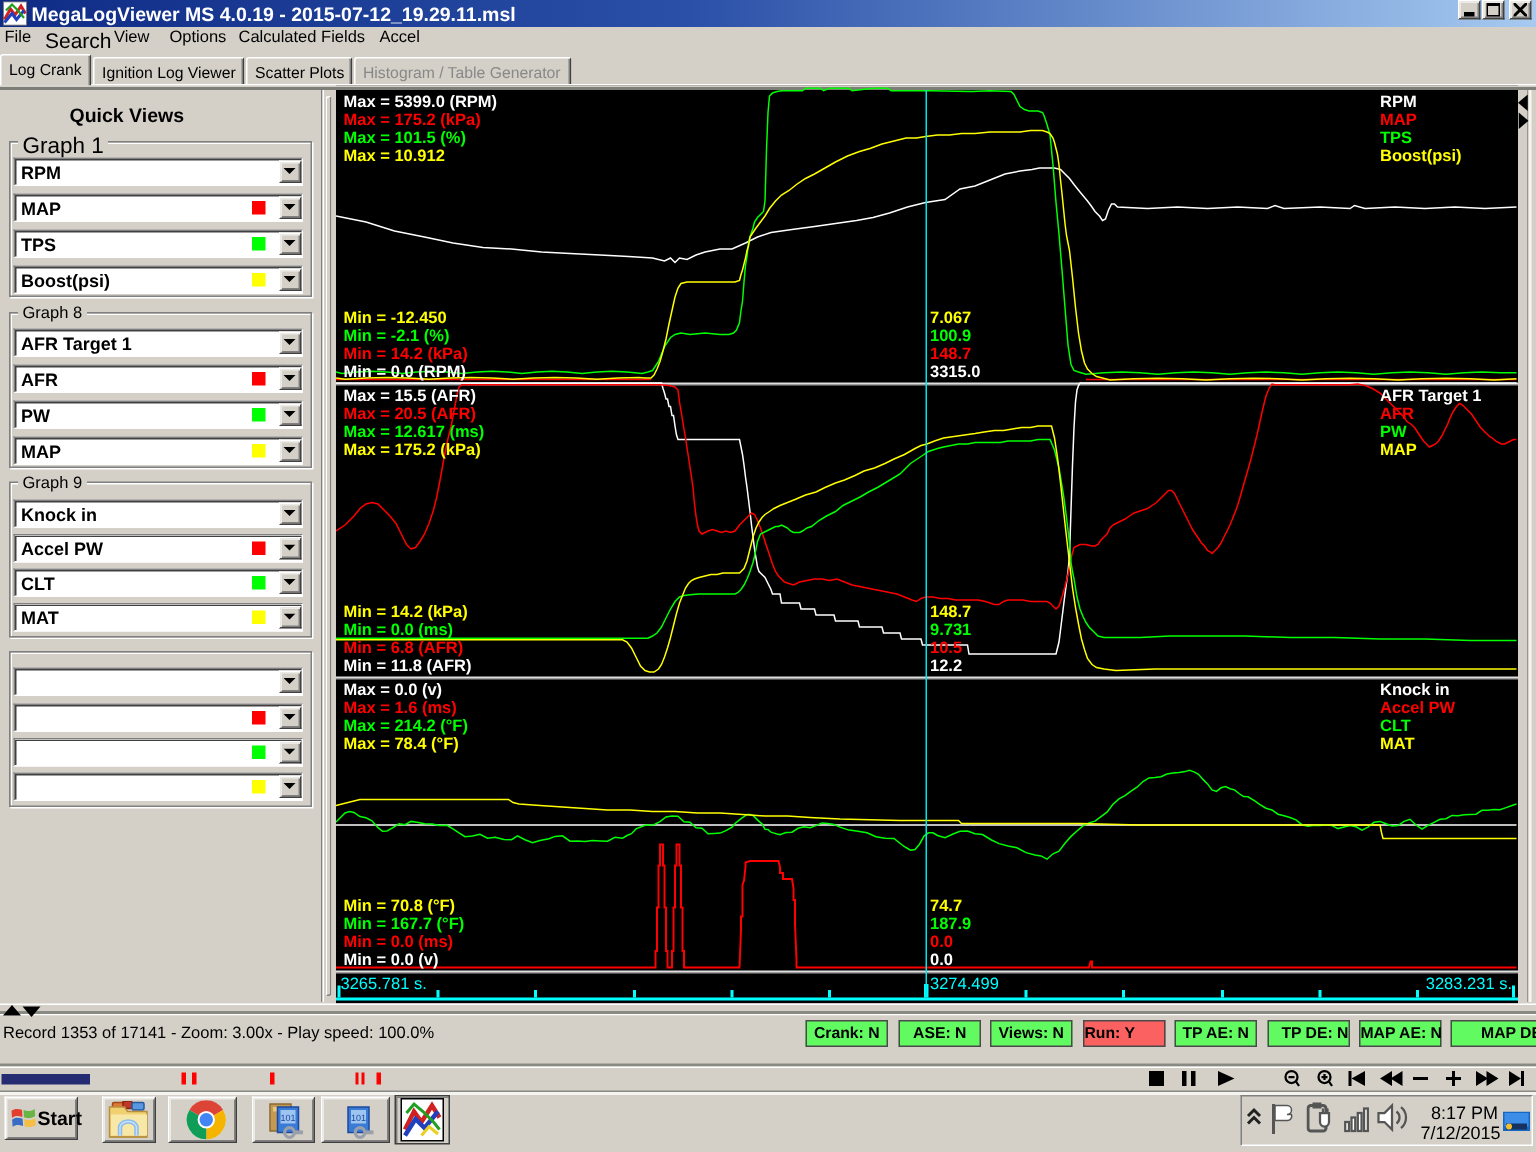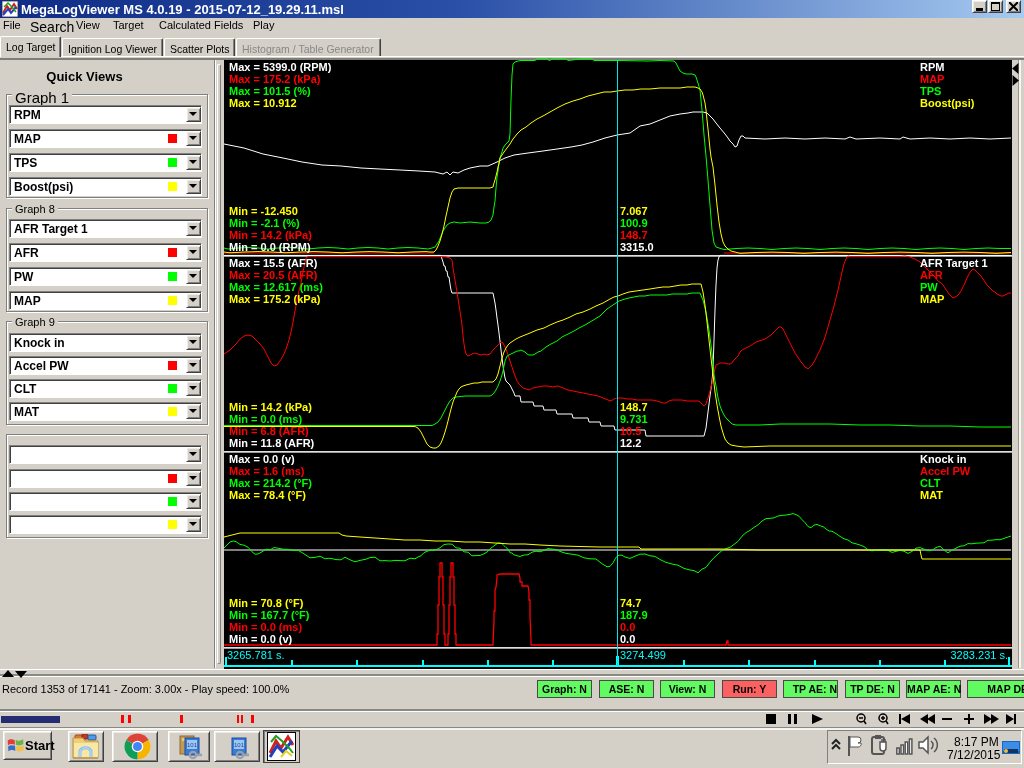--- a/index.html
+++ b/index.html
@@ -24,31 +24,31 @@
 <div class="abs" style="left:991px;top:2px;width:9px;height:9px;border:1px solid #000;border-top-width:2px"></div>
 <div class="abs raised" style="left:1006px;top:0px;width:15px;height:13px"></div>
 <svg class="abs" style="left:1009px;top:2px" width="9" height="9" viewBox="0 0 9 9">
  <path d="M0,0 L9,9 M9,0 L0,9" stroke="#000" stroke-width="2"></path>
   </svg>
 
 <div class="abs" style="left:0;top:18px;width:1024px;height:15px;background:#d4d0c8"></div>
 <div class="abs" style="left:3px;top:19px;font-size:11px;color:#000">File</div>
 <div class="abs" style="left:30px;top:19px;font-size:14px;color:#000">Search</div>
 <div class="abs" style="left:76px;top:19px;font-size:11px;color:#000">View</div>
-<div class="abs" style="left:113px;top:19px;font-size:11px;color:#000">Target</div>
+<div class="abs" style="left:113px;top:19px;font-size:11px;color:#000">Options</div>
 <div class="abs" style="left:159px;top:19px;font-size:11px;color:#000">Calculated Fields</div>
-<div class="abs" style="left:253px;top:19px;font-size:11px;color:#000">Play</div>
+<div class="abs" style="left:253px;top:19px;font-size:11px;color:#000">Accel</div>
 
 <div class="abs" style="left:0;top:33px;width:1024px;height:23px;background:#d4d0c8"></div>
 <div class="abs" style="left:0;top:56px;width:1024px;height:1px;background:#fff"></div>
 <div class="abs" style="left:0;top:57px;width:1024px;height:1px;background:#d4d0c8"></div>
 <div class="abs" style="left:0;top:58px;width:1024px;height:2px;background:#7e7e78"></div>
 
 <div class="abs" style="left:0px;top:36px;width:61px;height:21px;background:#d4d0c8;border-top:1px solid #fff;border-left:1px solid #fff;border-right:1px solid #404040;box-shadow:inset -1px 0 0 #808080;border-top-right-radius:2px;border-top-left-radius:2px"></div>
-<div class="abs" style="left:6px;top:41px;font-size:10.5px;color:#000">Log Target</div>
+<div class="abs" style="left:6px;top:41px;font-size:10.5px;color:#000">Log Crank</div>
 <div class="abs" style="left:62px;top:38px;width:101px;height:18px;background:#d4d0c8;border-top:1px solid #fff;border-left:1px solid #fff;border-right:1px solid #404040;box-shadow:inset -1px 0 0 #808080;border-top-right-radius:2px;border-top-left-radius:2px"></div>
 <div class="abs" style="left:68px;top:43px;font-size:10.5px;color:#000">Ignition Log Viewer</div>
 <div class="abs" style="left:164px;top:38px;width:71px;height:18px;background:#d4d0c8;border-top:1px solid #fff;border-left:1px solid #fff;border-right:1px solid #404040;box-shadow:inset -1px 0 0 #808080;border-top-right-radius:2px;border-top-left-radius:2px"></div>
 <div class="abs" style="left:170px;top:43px;font-size:10.5px;color:#000">Scatter Plots</div>
 <div class="abs" style="left:236px;top:38px;width:145px;height:18px;background:#d4d0c8;border-top:1px solid #fff;border-left:1px solid #fff;border-right:1px solid #404040;box-shadow:inset -1px 0 0 #808080;border-top-right-radius:2px;border-top-left-radius:2px"></div>
 <div class="abs" style="left:242px;top:43px;font-size:10.5px;color:#888">Histogram / Table Generator</div>
 <div class="abs b" style="left:0;top:69px;width:169px;text-align:center;font-size:13px">Quick Views</div>
 <div class="abs" style="left:6px;top:94px;width:202px;height:104px;border:1px solid #808080;box-shadow:1px 1px 0 #fff, inset 1px 1px 0 #fff"></div>
 <div class="abs" style="left:12px;top:89px;font-size:15px;background:#d4d0c8;padding:0 3px">Graph 1</div>
 <div class="abs" style="left:9px;top:105px;width:193px;height:19px;background:#fff;border:1px solid;border-color:#808080 #fff #fff #808080;box-shadow:inset 1px 1px 0 #404040"></div>
@@ -270,26 +270,26 @@
 <div class="abs" style="left:0;top:670px;width:1024px;height:4px;background:#d4d0c8"></div>
 <div class="abs" style="left:0;top:674px;width:1024px;height:2px;background:#8a8a84"></div>
 <div class="abs" style="left:0;top:676px;width:1024px;height:1px;background:#fff"></div>
 <div class="abs" style="left:0;top:677px;width:1024px;height:31px;background:#d4d0c8"></div>
 <svg class="abs" style="left:2px;top:670px" width="26" height="8" viewBox="0 0 26 8">
  <polygon points="0,7 6,0 12,7" fill="#000"></polygon>
  <polygon points="13,1 25,1 19,8" fill="#000"></polygon>
 </svg>
 <div class="abs" style="left:2px;top:683px;font-size:11px;color:#000">Record 1353 of 17141 - Zoom: 3.00x - Play speed: 100.0%</div>
 
-<div class="abs b" style="left:537px;top:680px;width:55px;height:18px;background:#61fb61;border:1px solid #4a4a4a;font-size:10.5px;text-align:center;line-height:16px">Graph: N</div>
+<div class="abs b" style="left:537px;top:680px;width:55px;height:18px;background:#61fb61;border:1px solid #4a4a4a;font-size:10.5px;text-align:center;line-height:16px">Crank: N</div>
 <div class="abs b" style="left:599px;top:680px;width:55px;height:18px;background:#61fb61;border:1px solid #4a4a4a;font-size:10.5px;text-align:center;line-height:16px">ASE: N</div>
-<div class="abs b" style="left:660px;top:680px;width:55px;height:18px;background:#61fb61;border:1px solid #4a4a4a;font-size:10.5px;text-align:center;line-height:16px">View: N</div>
-<div class="abs b" style="left:722px;top:680px;width:55px;height:18px;background:#fb6161;border:1px solid #4a4a4a;font-size:10.5px;text-align:center;line-height:16px">Run: Y</div>
-<div class="abs b" style="left:783px;top:680px;width:55px;height:18px;background:#61fb61;border:1px solid #4a4a4a;font-size:10.5px;text-align:right;line-height:16px">TP AE: N</div>
-<div class="abs b" style="left:845px;top:680px;width:55px;height:18px;background:#61fb61;border:1px solid #4a4a4a;font-size:10.5px;text-align:center;line-height:16px">TP DE: N</div>
+<div class="abs b" style="left:660px;top:680px;width:55px;height:18px;background:#61fb61;border:1px solid #4a4a4a;font-size:10.5px;text-align:center;line-height:16px">Views: N</div>
+<div class="abs b" style="left:722px;top:680px;width:55px;height:18px;background:#fb6161;border:1px solid #4a4a4a;font-size:10.5px;line-height:16px">Run: Y</div>
+<div class="abs b" style="left:783px;top:680px;width:55px;height:18px;background:#61fb61;border:1px solid #4a4a4a;font-size:10.5px;text-align:center;line-height:16px">TP AE: N</div>
+<div class="abs b" style="left:845px;top:680px;width:55px;height:18px;background:#61fb61;border:1px solid #4a4a4a;font-size:10.5px;text-align:right;line-height:16px">TP DE: N</div>
 <div class="abs b" style="left:906px;top:680px;width:55px;height:18px;background:#61fb61;border:1px solid #4a4a4a;font-size:10.5px;text-align:center;line-height:16px">MAP AE: N</div>
 <div class="abs b" style="left:967px;top:680px;width:76px;height:18px;background:#61fb61;border:1px solid #4a4a4a;font-size:10.5px;text-align:right;line-height:16px">MAP DE: N</div>
 
 <div class="abs" style="left:0;top:709px;width:1024px;height:2px;background:#8a8a84"></div>
 <div class="abs" style="left:0;top:711px;width:1024px;height:1px;background:#fff"></div>
 <div class="abs" style="left:0;top:712px;width:1024px;height:15px;background:#d4d0c8"></div>
 <div class="abs" style="left:1px;top:716px;width:59px;height:7px;background:#252c72"></div>
 
 <div class="abs" style="left:121px;top:715px;width:3px;height:8px;background:#f00"></div>
 <div class="abs" style="left:128px;top:715px;width:3px;height:8px;background:#f00"></div>

